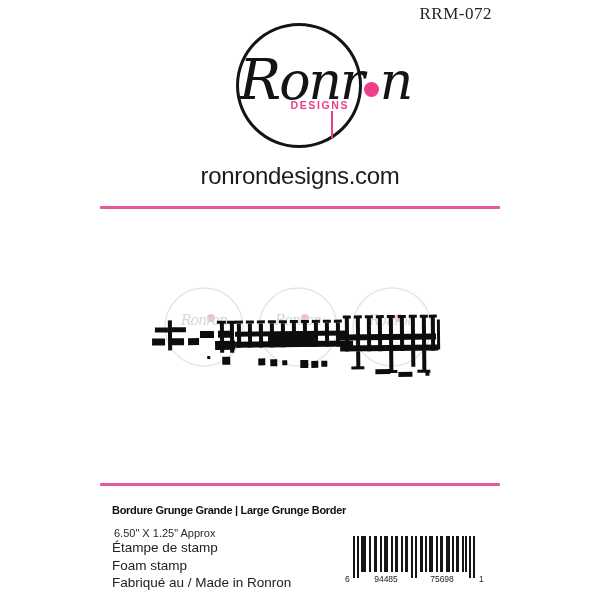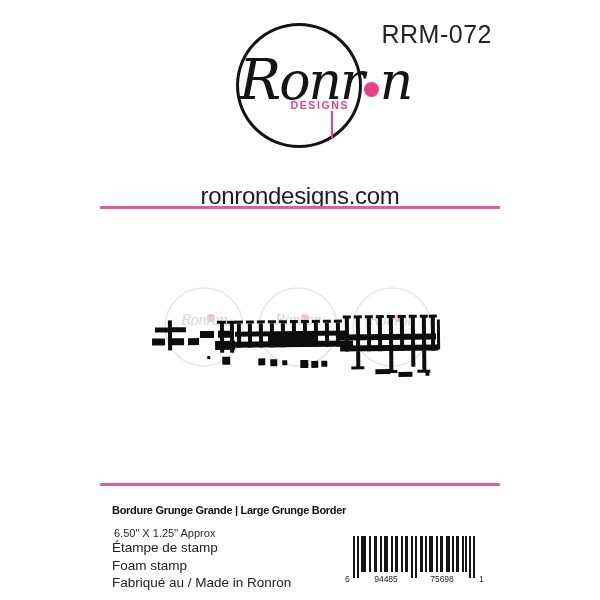--- a/index.html
+++ b/index.html
@@ -1,36 +1,36 @@
 <!DOCTYPE html>
 <html><head>
 <meta charset="utf-8">
 <style>
   html,body{margin:0;padding:0;background:#fff;}
   .card{position:relative;width:600px;height:600px;background:#ffffff;
         font-family:"Liberation Sans",sans-serif;overflow:hidden;color:#1d1d1d;}
 
-  .sku{position:absolute;top:20px;right:108px;font-size:25px;letter-spacing:.5px;color:#242424;}
+  .sku{position:absolute;top:4px;right:108px;font-size:17px;letter-spacing:.5px;color:#242424;font-family:Liberation Serif, serif;}
 
   
   .logo-circle{position:absolute;left:236px;top:23px;width:126px;height:125px;
                border:3px solid #141414;border-radius:50%;box-sizing:border-box;background:#fff;}
   .logo-text{position:absolute;left:0;right:2px;top:25px;height:58px;line-height:58px;
              text-align:center;white-space:nowrap;font-family:"DejaVu Serif",serif;
              font-style:italic;color:#141414;letter-spacing:-2px;}
   .logo-R{font-size:56px;}
   .logo-rest{font-size:52px;}
   .logo-dot{display:inline-block;width:15px;height:15px;border-radius:50%;
             background:#ee3d8a;vertical-align:2px;margin:0 1px;}
   .logo-sub{position:absolute;right:10px;top:73px;font-size:10.5px;font-weight:bold;
             letter-spacing:1.6px;color:#ee3d8a;margin-left:44px;}
   .logo-pin{position:absolute;left:92px;top:85px;width:2px;height:27px;background:#ee3d8a;}
 
   .website{position:absolute;left:0;right:0;top:162px;text-align:center;
-           font-size:24px;color:#1b1b1b;letter-spacing:-.3px;margin-top:20px;}
+           font-size:24px;color:#1b1b1b;letter-spacing:-.3px;}
 
   .rule{position:absolute;left:100px;width:400px;height:3px;background:#e25a9d;border-radius:1px;}
   .rule-top{top:206px;}
   .rule-bottom{top:483px;}
 
   .stamp-svg{position:absolute;left:150px;top:285px;}
   .wm-text{font-family:"DejaVu Serif",serif;font-style:italic;font-size:14px;
            fill:#d6d6d6;letter-spacing:-1px;}
 
   .title{position:absolute;left:112px;top:504px;font-size:11px;font-weight:bold;

